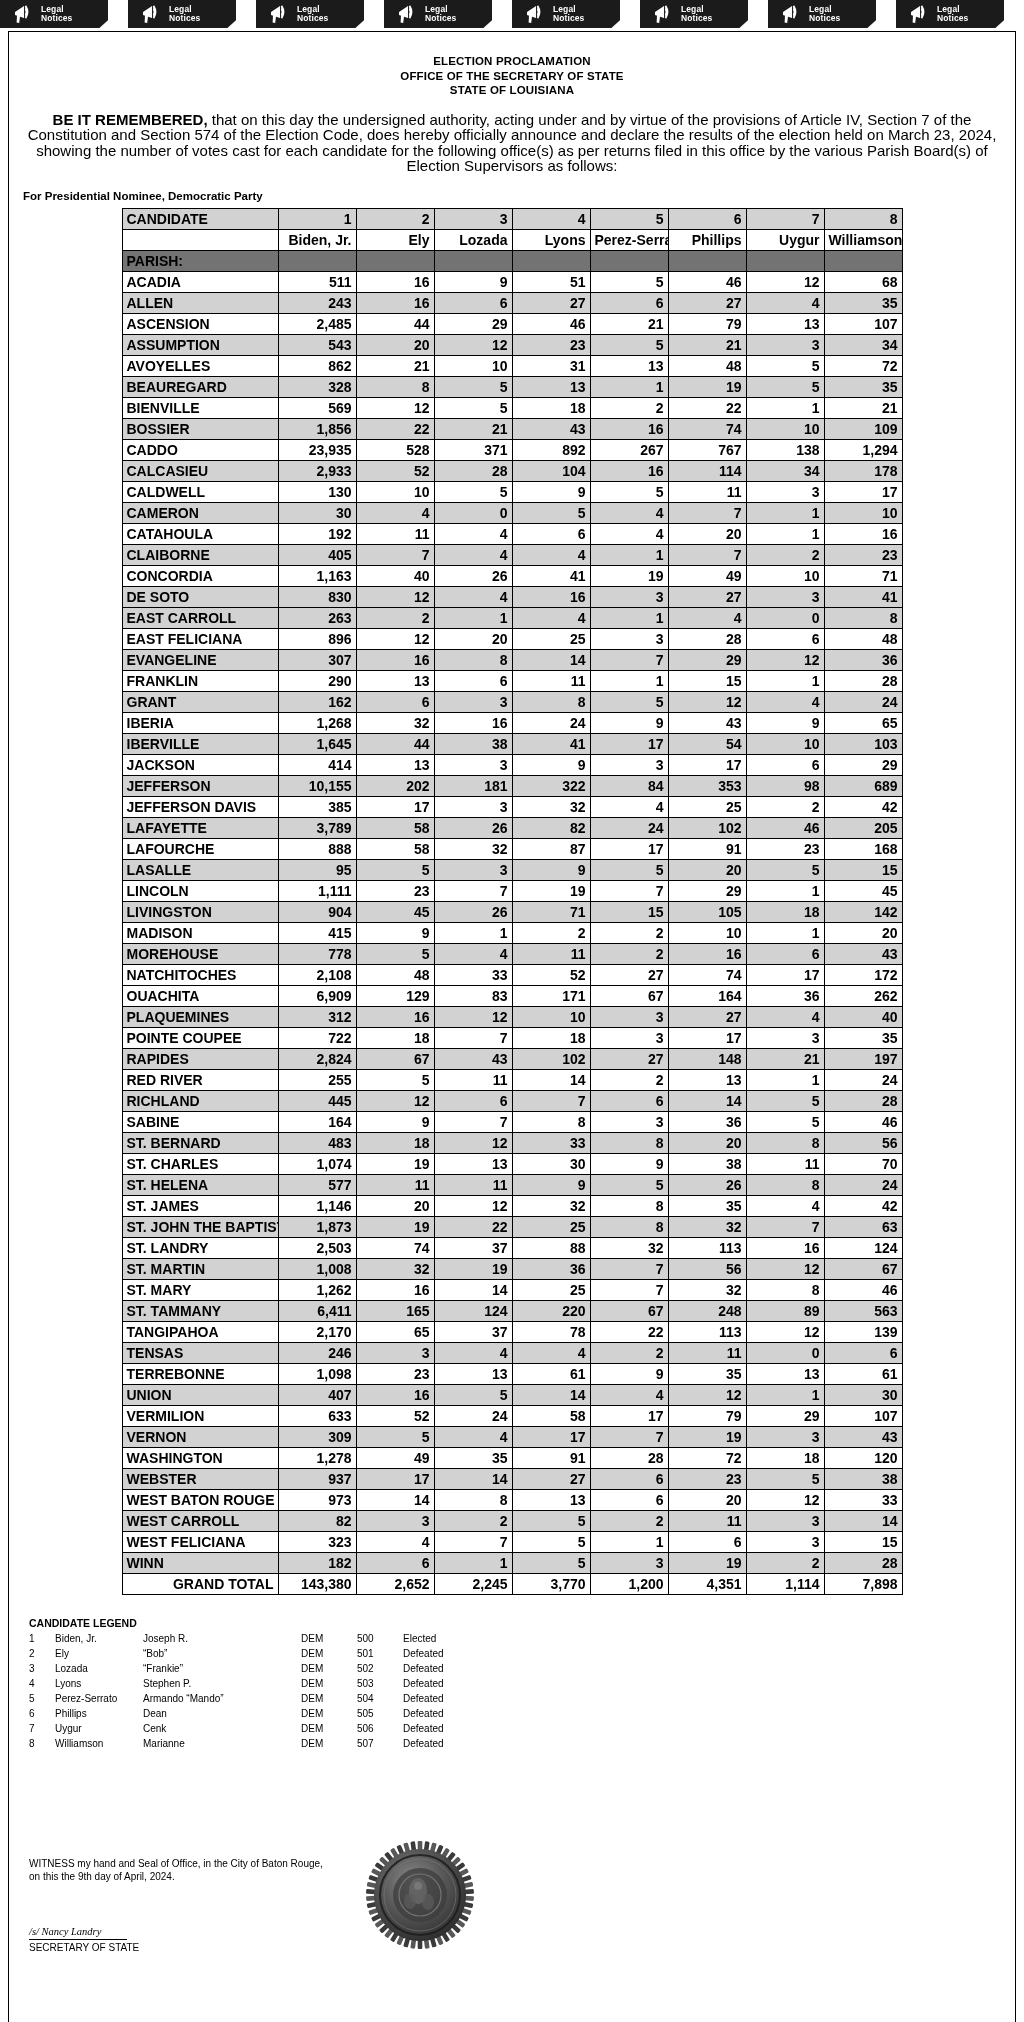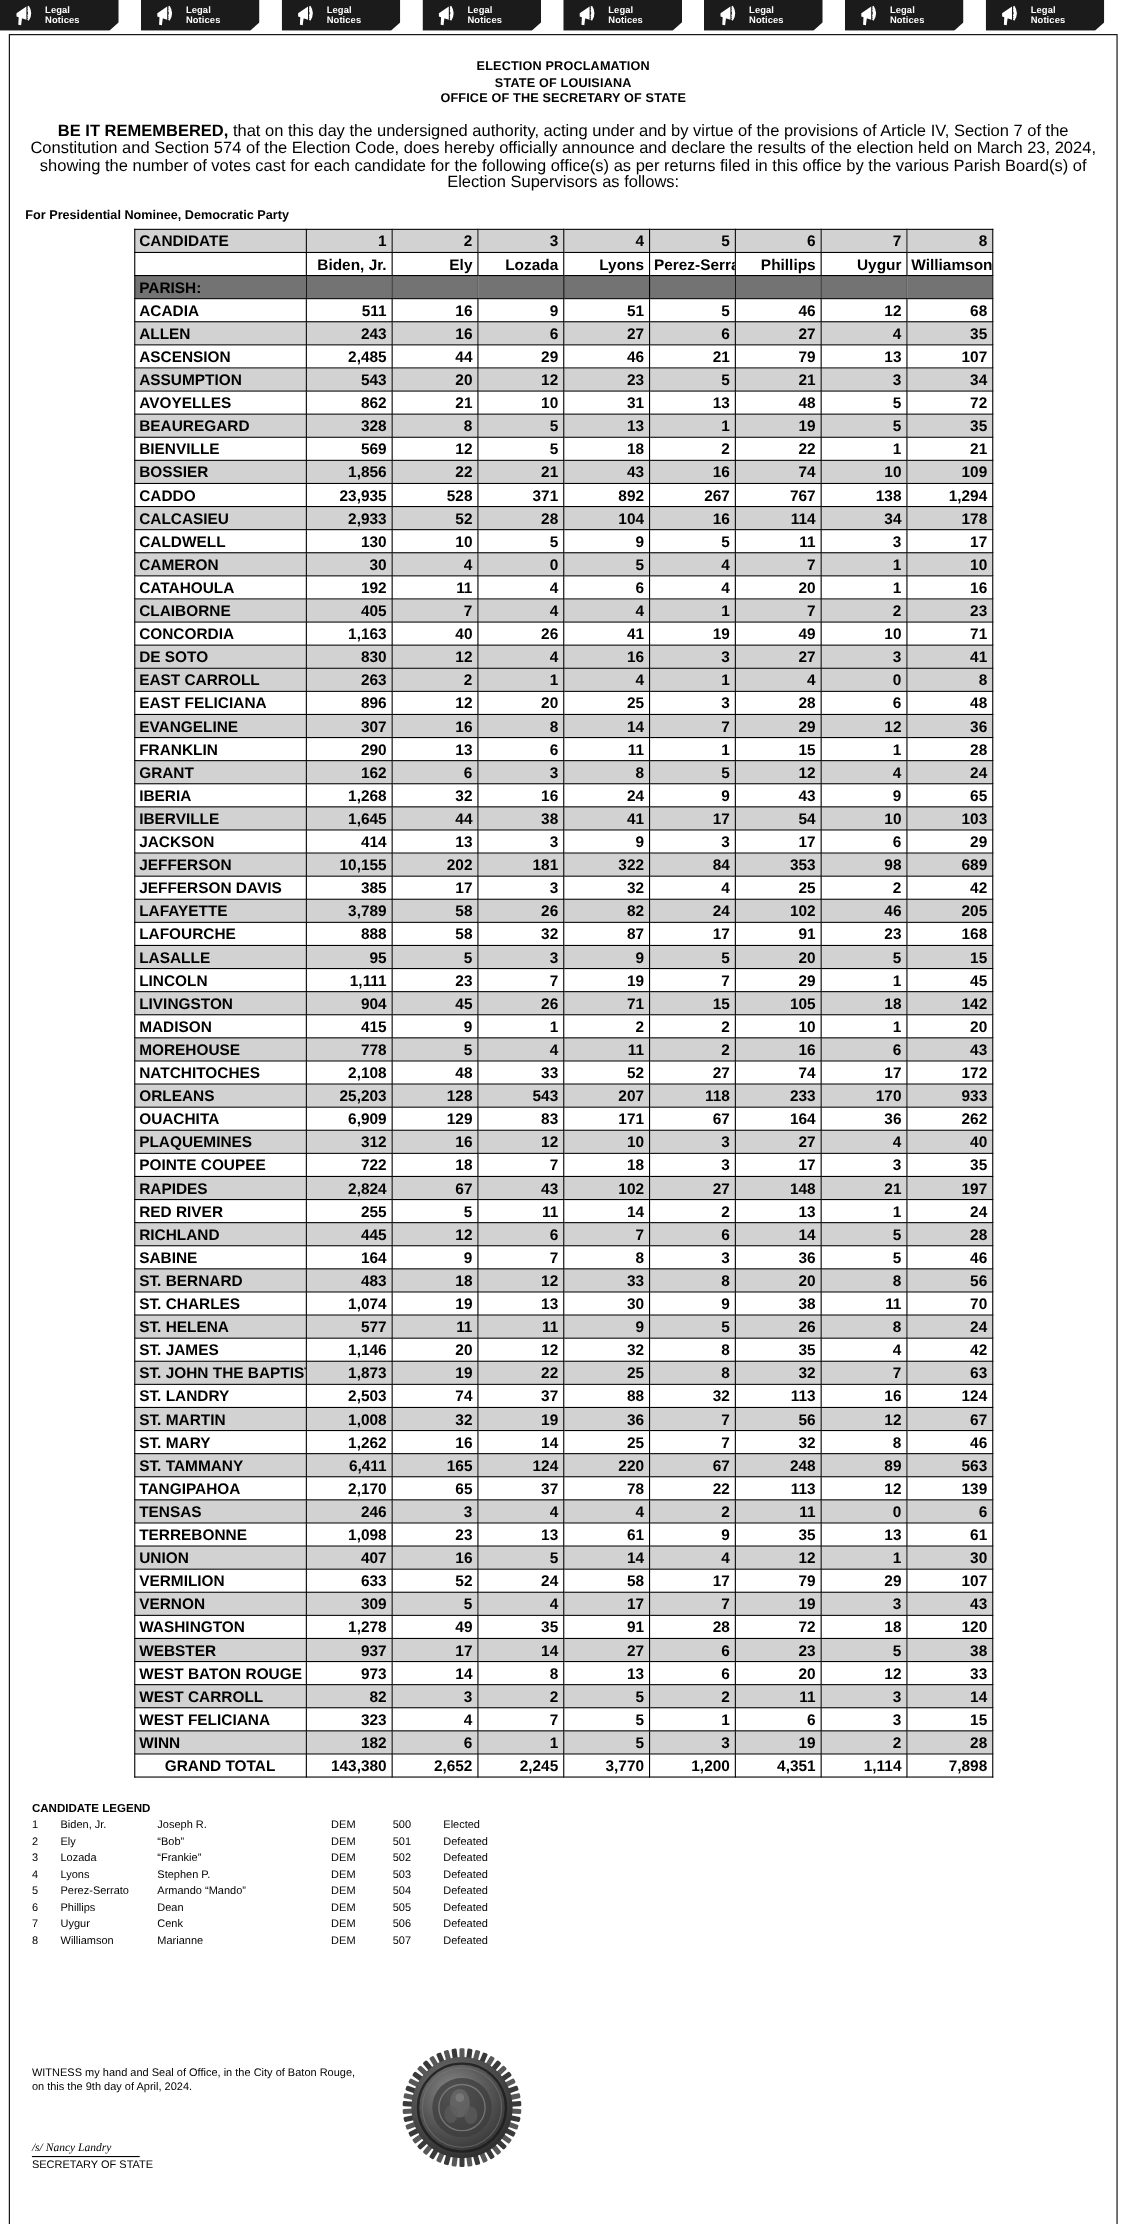--- a/index.html
+++ b/index.html
@@ -111,21 +111,21 @@
   tr.hdr-name td { background:#ffffff; text-align:right; }
   tr.hdr-name td.name { text-align:left; }
   tr.parish-head td { background:#737373; height:15px; }
   tr.parish-head td.name { text-align:left; }
 
   tr.row-odd  td { background:#ffffff; }
   tr.row-even td { background:#d2d2d2; }
   tr.data td { text-align:right; }
   tr.data td.name { text-align:left; }
   tr.total td { background:#ffffff; text-align:right; }
-  tr.total td.name { text-align:center; }
+  tr.total td.name { text-align:right; }
 
   
   #legend-wrap { margin:22px 0 0 6px; }
   #legend-title { font-size:10.5px; font-weight:bold; margin-bottom:3px; }
   table.legend { border-collapse:collapse; font-size:10px; }
   table.legend td { padding:1px 0; height:15px; vertical-align:top; white-space:nowrap; }
   table.legend td.l-idx   { width:26px; }
   table.legend td.l-last  { width:88px; }
   table.legend td.l-first { width:158px; }
   table.legend td.l-party { width:56px; }
@@ -266,22 +266,22 @@
         <div class="banner-text">Legal
 Notices</div>
       </div>
     </div>
   </div>
 
 <div id="page-frame">
 
   <div id="doc-head">
     <div>ELECTION PROCLAMATION</div>
+    <div>OFFICE OF THE SECRETARY OF STATE</div>
     <div>STATE OF LOUISIANA</div>
-    <div>OFFICE OF THE SECRETARY OF STATE</div>
   </div>
 
   <p id="preamble"><span class="lead">BE IT REMEMBERED,</span><span> that on this day the undersigned authority, acting under and by virtue of the provisions of Article IV, Section 7 of the Constitution and Section 574 of the Election Code, does hereby officially announce and declare the results of the election held on March 23, 2024, showing the number of votes cast for each candidate for the following office(s) as per returns filed in this office by the various Parish Board(s) of Election Supervisors as follows:</span></p>
 
   <div id="office-title">For Presidential Nominee, Democratic Party</div>
 
   <table class="results">
     <colgroup>
       <col class="c-name">
         <col class="c-num">
@@ -693,31 +693,20 @@
         <tr class="data row-odd">
           <td class="name">NATCHITOCHES</td>
           <td>2,108</td>
           <td>48</td>
           <td>33</td>
           <td>52</td>
           <td>27</td>
           <td>74</td>
           <td>17</td>
           <td>172</td>
-        </tr>
-        <tr class="data row-even">
-          <td class="name">ORLEANS</td>
-          <td>25,203</td>
-          <td>128</td>
-          <td>543</td>
-          <td>207</td>
-          <td>118</td>
-          <td>233</td>
-          <td>170</td>
-          <td>933</td>
         </tr>
         <tr class="data row-odd">
           <td class="name">OUACHITA</td>
           <td>6,909</td>
           <td>129</td>
           <td>83</td>
           <td>171</td>
           <td>67</td>
           <td>164</td>
           <td>36</td>

